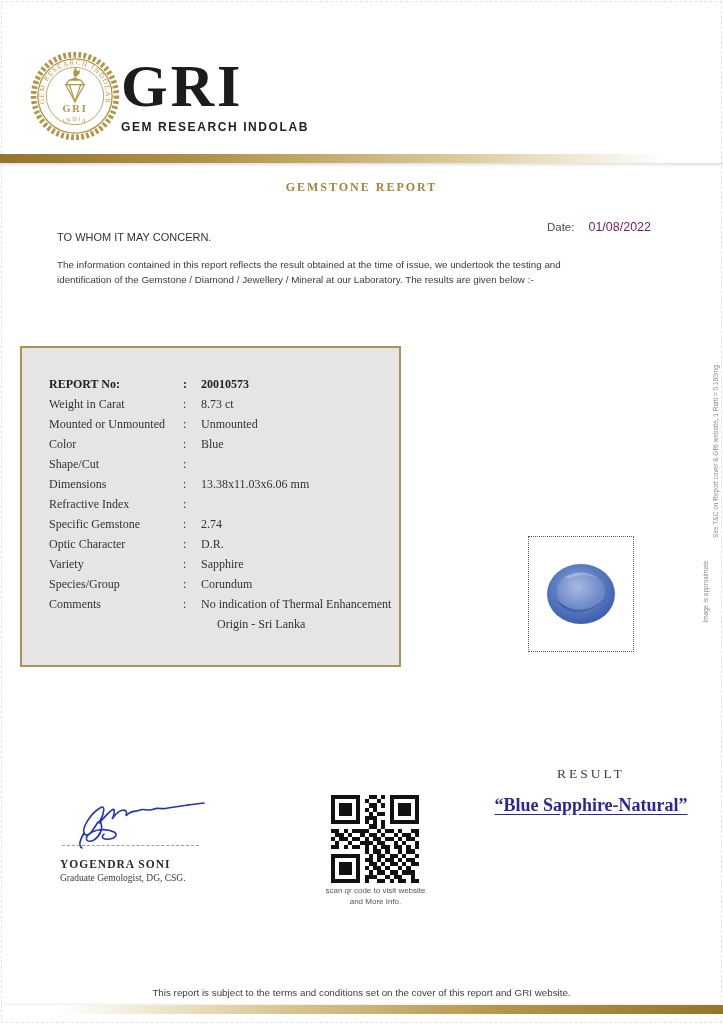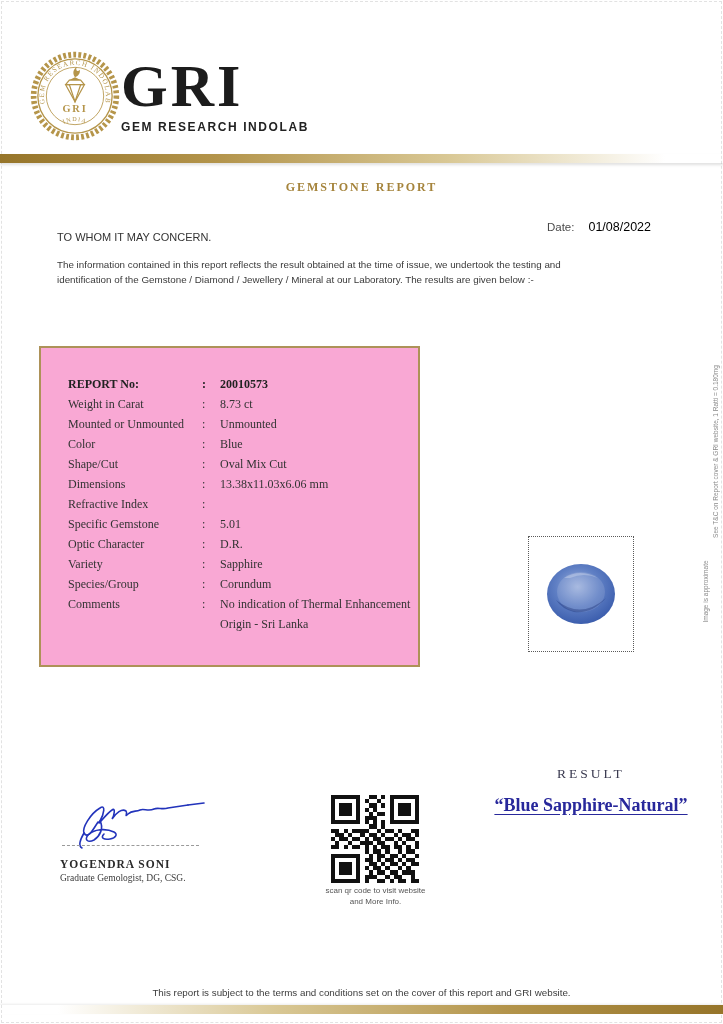--- a/index.html
+++ b/index.html
@@ -20,34 +20,34 @@
     box-shadow:0 2px 3px rgba(0,0,0,0.12);}
   .gold-bar-bottom{position:absolute;left:0;top:1005px;width:100%;height:9px;
     background:linear-gradient(to left,#96752a 0%,#b3944b 30%,#d9c895 62%,rgba(255,255,255,0) 92%);
     box-shadow:0 -1px 2px rgba(0,0,0,0.08);}
   
   .report-title{position:absolute;left:0;top:180px;width:100%;text-align:center;
     font-family:"Liberation Serif",serif;font-size:12px;font-weight:700;
     letter-spacing:2px;color:#a5843c;}
   .date-row{position:absolute;top:220px;right:72px;display:flex;gap:14px;align-items:baseline;}
   .date-label{font-size:11.5px;color:#4a4a4a;}
-  .date-value{font-size:12.5px;color:#000000;}
+  .date-value{font-size:12.5px;color:#701a75;}
   .salutation{position:absolute;left:57px;top:231px;font-size:11px;color:#333;}
   .intro{position:absolute;left:57px;top:257px;width:505px;font-size:9.8px;line-height:1.55;color:#3a3a3a;}
   
-  .details-box{position:absolute;left:39px;top:346px;width:377px;height:317px;
-    border:2px solid #ad9258;background:#f9a8d4;}
+  .details-box{position:absolute;left:20px;top:346px;width:377px;height:317px;
+    border:2px solid #ad9258;background:#e5e5e5;}
   .rows{position:absolute;left:27px;top:26px;right:6px;
     font-family:"Liberation Serif",serif;font-size:12px;color:#333;}
   .row{display:flex;line-height:20px;}
   .row .lbl{width:134px;flex:0 0 134px;}
   .row .colon{width:18px;flex:0 0 18px;text-align:left;}
   .row .val{flex:1;white-space:nowrap;}
   .row.bold .lbl,.row.bold .val,.row.bold .colon{font-weight:700;color:#222;}
-  .row .val .second{display:block;}
+  .row .val .second{display:block;margin-left:16px;}
   
   .gem-box{position:absolute;left:528px;top:536px;width:104px;height:114px;
     border:1.6px dotted #5a5a5a;display:flex;align-items:center;justify-content:center;background:#fff;}
   
   .side-note{position:absolute;transform:rotate(-90deg);transform-origin:center;
     font-size:6.5px;color:#8a8a8a;white-space:nowrap;}
   .side-note.tc{left:595px;top:448px;width:240px;text-align:center;}
   .side-note.approx{left:655px;top:588px;width:100px;text-align:center;}
   
   .result-label{position:absolute;left:486px;top:766px;width:210px;text-align:center;
@@ -136,35 +136,34 @@
           <span class="val">Unmounted</span>
         </div>
         <div class="row">
           <span class="lbl">Color</span>
           <span class="colon">:</span>
           <span class="val">Blue</span>
         </div>
         <div class="row">
           <span class="lbl">Shape/Cut</span>
           <span class="colon">:</span>
-          <span class="val">Oval Mix Cut</span>
         </div>
         <div class="row">
           <span class="lbl">Dimensions</span>
           <span class="colon">:</span>
           <span class="val">13.38x11.03x6.06 mm</span>
         </div>
         <div class="row">
           <span class="lbl">Refractive Index</span>
           <span class="colon">:</span>
         </div>
         <div class="row">
           <span class="lbl">Specific Gemstone</span>
           <span class="colon">:</span>
-          <span class="val">5.01</span>
+          <span class="val">2.74</span>
         </div>
         <div class="row">
           <span class="lbl">Optic Character</span>
           <span class="colon">:</span>
           <span class="val">D.R.</span>
         </div>
         <div class="row">
           <span class="lbl">Variety</span>
           <span class="colon">:</span>
           <span class="val">Sapphire</span>

